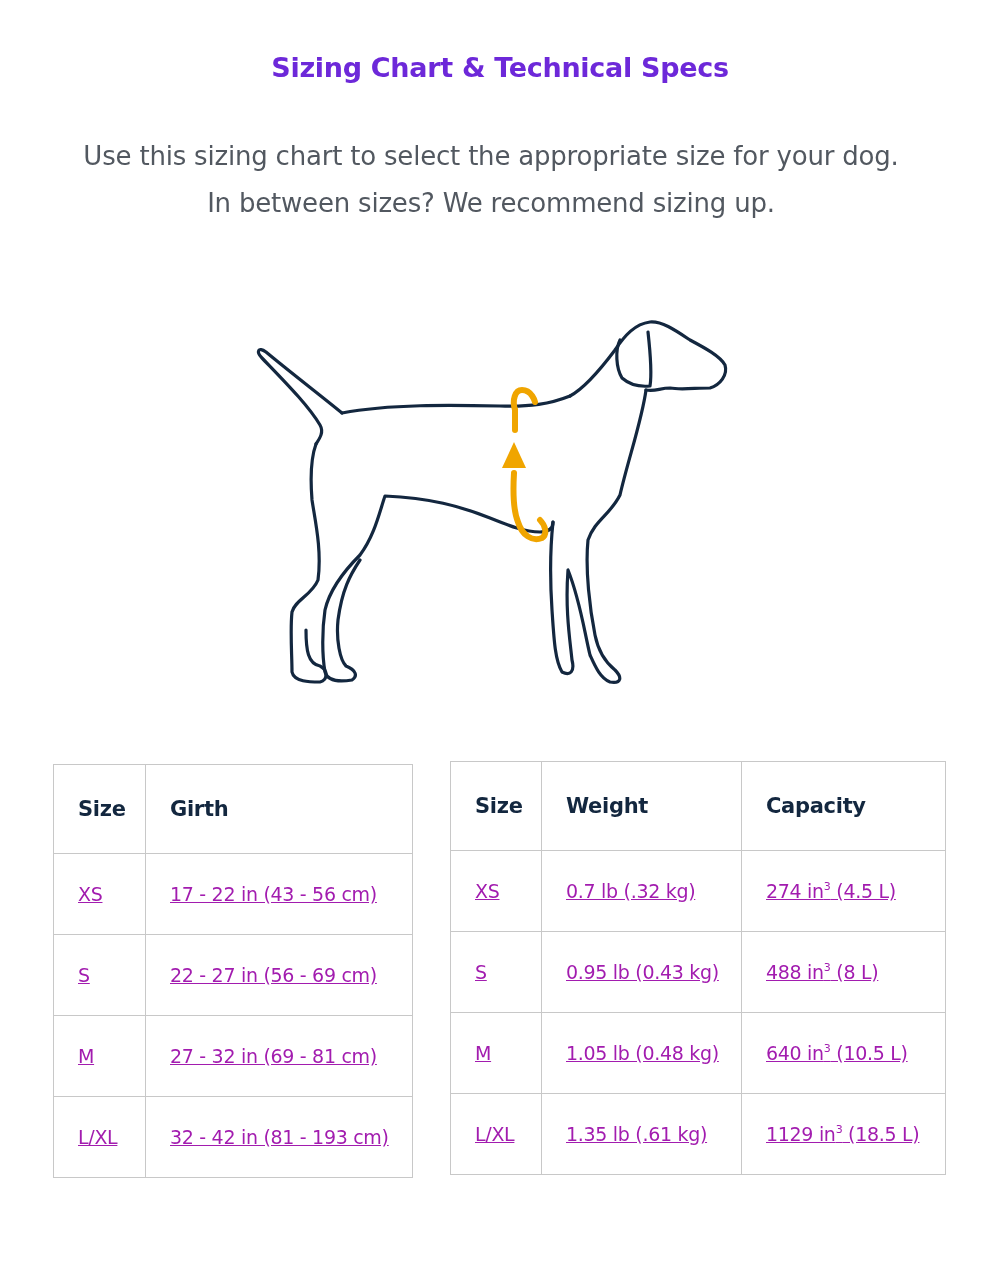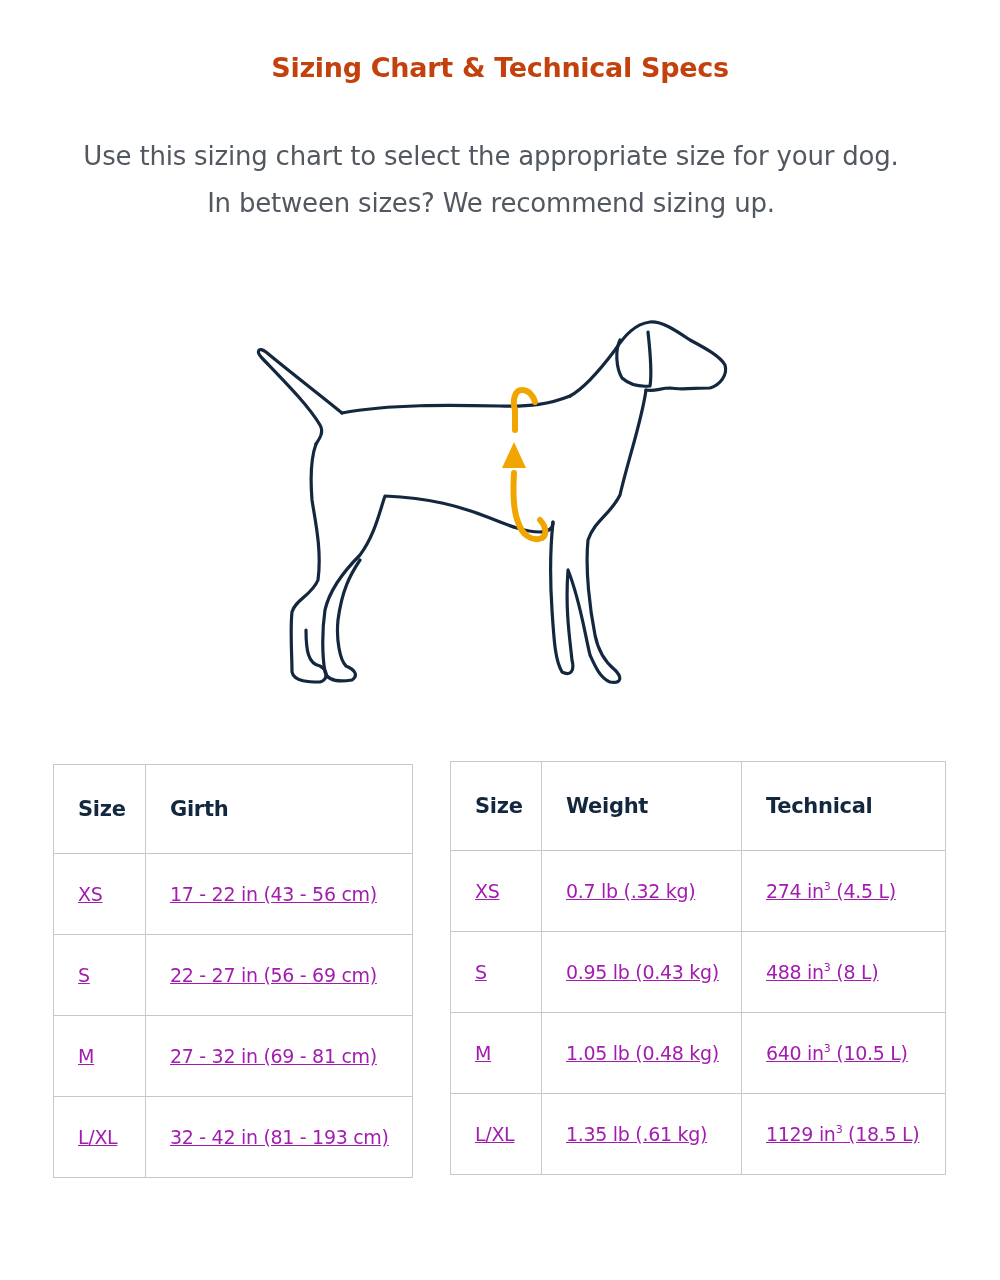--- a/index.html
+++ b/index.html
@@ -1,17 +1,17 @@
 <!DOCTYPE html>
 <html><head>
 <meta charset="utf-8">
 <style>
   html, body { margin: 0; padding: 0; background: #ffffff; }
   body { width: 1000px; height: 1280px; position: relative; overflow: hidden; font-family: "Liberation Sans", sans-serif; }
-  .title { position: absolute; top: 52px; left: 0; width: 1000px; text-align: center; font-family: "DejaVu Sans", sans-serif; font-weight: bold; font-size: 27px; color: #c2410c; letter-spacing: -0.3px; }
+  .title { position: absolute; top: 52px; left: 0; width: 1000px; text-align: center; font-family: "DejaVu Sans", sans-serif; font-weight: bold; font-size: 27px; color: #6d28d9; letter-spacing: -0.3px; }
   .intro { position: absolute; top: 133px; left: 0; width: 982px; text-align: center; color: #525860; font-family: "DejaVu Sans", sans-serif; font-size: 26px; line-height: 47px; letter-spacing: -0.2px; }
   .intro div { white-space: nowrap; }
   .dog { position: absolute; left: 250px; top: 310px; width: 490px; height: 380px; }
   table { position: absolute; border-collapse: collapse; table-layout: fixed; padding-left: 16px; }
   td, th { border: 1.5px solid #c8c8c8; text-align: left; vertical-align: middle; padding: 0 0 0 24px; }
   th { font-family: "DejaVu Sans", sans-serif; font-weight: bold; font-size: 21px; color: #13273f; height: 88px; letter-spacing: -0.3px; }
   td { font-family: "DejaVu Sans", sans-serif; font-size: 19px; color: #a21caf; height: 80px; letter-spacing: -0.3px; text-decoration: underline; }
   #girth-table { left: 53px; top: 764px; width: 360px; }
   #spec-table { left: 450px; top: 761px; width: 496px; }
   sup { font-size: 11px; vertical-align: 8px; }
@@ -85,21 +85,21 @@
 <table id="spec-table">
   <colgroup>
       <col style="width:91px">
       <col style="width:200px">
       <col>
     </colgroup>
   <thead>
     <tr>
       <th>Size</th>
       <th>Weight</th>
-      <th>Technical</th>
+      <th>Capacity</th>
     </tr>
   </thead>
   <tbody>
     <tr>
       <td>XS</td>
       <td>0.7 lb (.32 kg)</td>
       <td><span>274 in</span><sup>3</sup><span style="white-space:pre"> (4.5 L)</span></td>
     </tr>
     <tr>
       <td>S</td>

